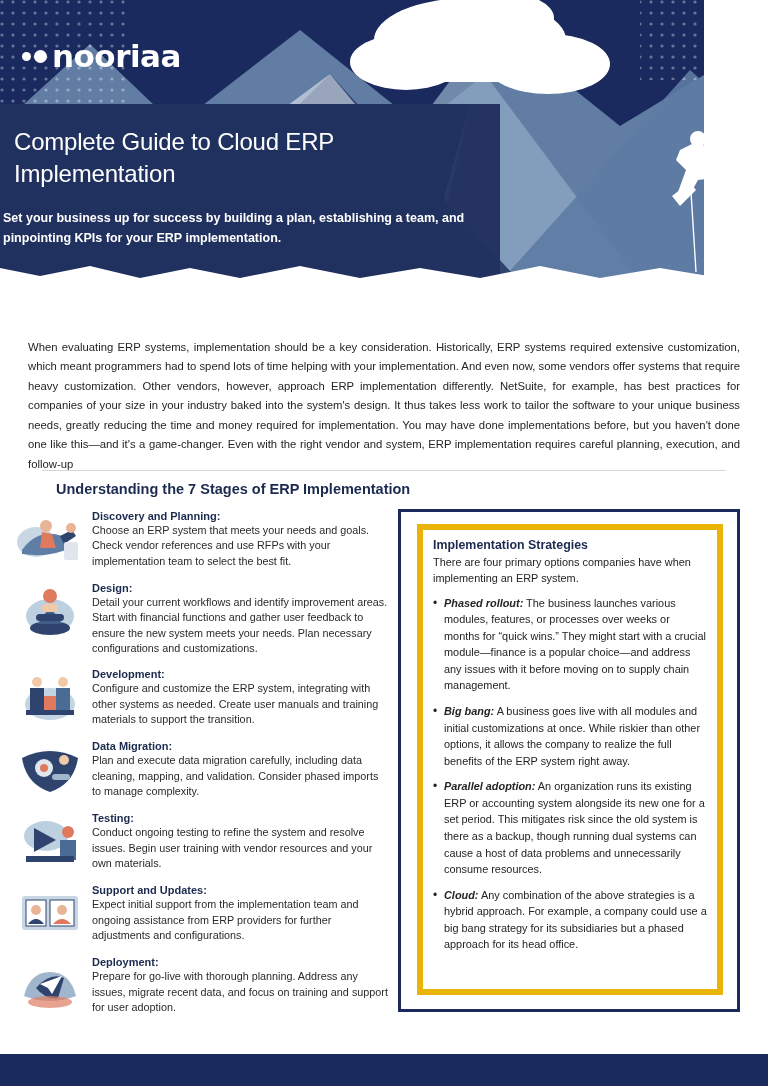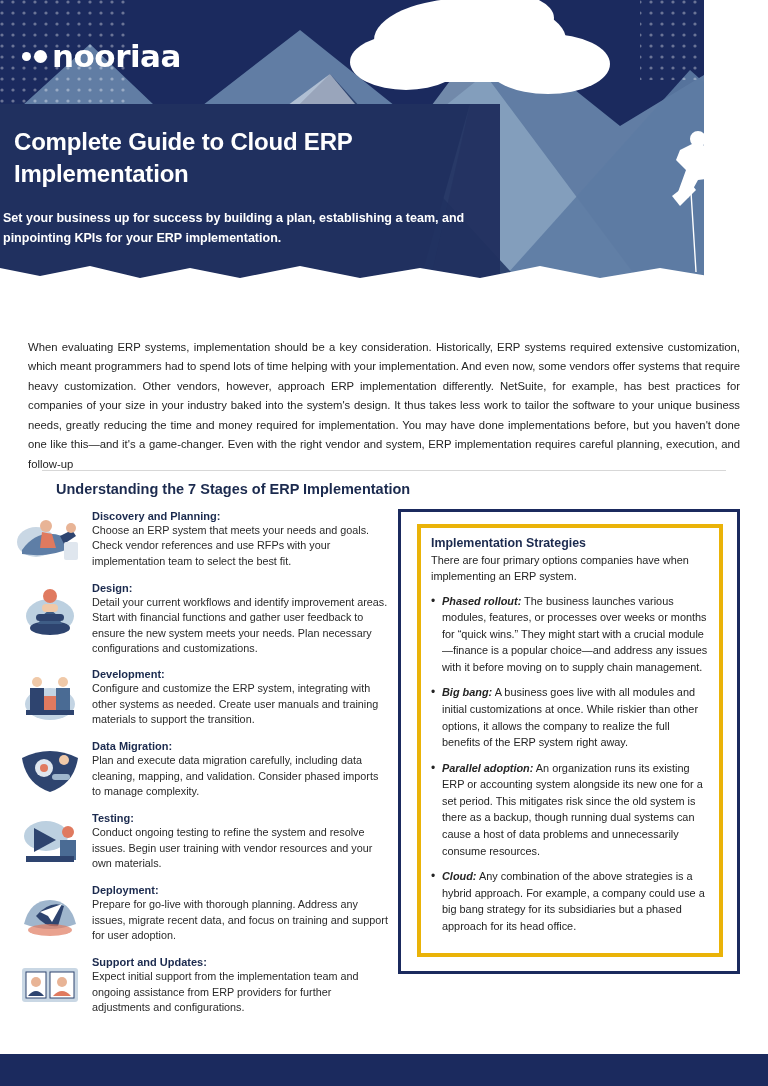--- a/index.html
+++ b/index.html
@@ -40,21 +40,21 @@
     font-weight: bold;
     color: #ffffff;
     letter-spacing: -0.5px;
   }
   .hero-title {
     position: absolute;
     left: 14px; top: 126px;
     width: 430px;
     color: #ffffff;
     font-size: 24px;
-    font-weight: bold;
+    font-weight: normal;
     line-height: 1.32;
     z-index: 6;
     letter-spacing: -0.2px;
   }
   .hero-sub {
     position: absolute;
     left: 3px; top: 208px;
     width: 470px;
     color: #ffffff;
     font-size: 12.5px;
@@ -121,21 +121,21 @@
 
   
   .callout {
     position: absolute;
     left: 398px; top: 509px;
     width: 342px;
     border: 3px solid #1b2a5e;
     background: #ffffff;
     padding: 12px 14px 14px 16px;
   }
-  .callout-inner { border: 4px solid #eab308; padding: 8px 10px 10px 10px; height: 100%; }
+  .callout-inner { border: 6px solid #eab308; padding: 8px 10px 27px 10px; height: 100%; }
   .callout-title {
     font-size: 12.4px;
     font-weight: bold;
     color: #1b2a4e;
     margin-bottom: 3px;
   }
   .callout-lead {
     font-size: 10.9px;
     line-height: 1.45;
     color: #242424;
@@ -321,47 +321,47 @@
     </div>
     <div class="stage-body">
       <div class="stage-head">Testing:</div>
       <div class="stage-text">Conduct ongoing testing to refine the system and resolve issues. Begin user training with vendor resources and your own materials.</div>
     </div>
   </div>
 
   <div class="stage">
     <div class="stage-illus">
       <svg width="68" height="62" viewBox="0 0 68 62">
-        <path d="M8 42 q6 -24 26 -24 q20 0 26 24 q-26 10 -52 0z" fill="#9fb6cd"></path>
-        <path d="M20 34 q14 -16 28 -10 l-6 20 q-12 2 -22 -10z" fill="#2e446f"></path>
-        <path d="M24 30 l22 -8 l-10 18 l-4 -6z" fill="#ffffff"></path>
-        <ellipse cx="34" cy="48" rx="22" ry="6" fill="#e07a5f" opacity="0.7"></ellipse>
-      </svg>
-    </div>
-    <div class="stage-body">
-      <div class="stage-head">Deployment:</div>
-      <div class="stage-text">Prepare for go-live with thorough planning. Address any issues, migrate recent data, and focus on training and support for user adoption.</div>
-    </div>
-  </div>
-
-  <div class="stage">
-    <div class="stage-illus">
-      <svg width="68" height="62" viewBox="0 0 68 62">
         <rect x="6" y="14" width="56" height="34" rx="3" fill="#c9d7e4"></rect>
         <rect x="10" y="18" width="20" height="26" fill="#ffffff" stroke="#2e446f" stroke-width="1"></rect>
         <circle cx="20" cy="28" r="5" fill="#e8b496"></circle>
         <path d="M12 42 q8 -10 16 0z" fill="#2e446f"></path>
         <rect x="34" y="18" width="24" height="26" fill="#ffffff" stroke="#2e446f" stroke-width="1"></rect>
         <circle cx="46" cy="28" r="5" fill="#e8b496"></circle>
         <path d="M37 42 q9 -10 18 0z" fill="#e07a5f"></path>
       </svg>
     </div>
     <div class="stage-body">
       <div class="stage-head">Support and Updates:</div>
       <div class="stage-text">Expect initial support from the implementation team and ongoing assistance from ERP providers for further adjustments and configurations.</div>
+    </div>
+  </div>
+
+  <div class="stage">
+    <div class="stage-illus">
+      <svg width="68" height="62" viewBox="0 0 68 62">
+        <path d="M8 42 q6 -24 26 -24 q20 0 26 24 q-26 10 -52 0z" fill="#9fb6cd"></path>
+        <path d="M20 34 q14 -16 28 -10 l-6 20 q-12 2 -22 -10z" fill="#2e446f"></path>
+        <path d="M24 30 l22 -8 l-10 18 l-4 -6z" fill="#ffffff"></path>
+        <ellipse cx="34" cy="48" rx="22" ry="6" fill="#e07a5f" opacity="0.7"></ellipse>
+      </svg>
+    </div>
+    <div class="stage-body">
+      <div class="stage-head">Deployment:</div>
+      <div class="stage-text">Prepare for go-live with thorough planning. Address any issues, migrate recent data, and focus on training and support for user adoption.</div>
     </div>
   </div>
 
 </div>
 
 <div class="callout">
   <div class="callout-inner">
     <div class="callout-title">Implementation Strategies</div>
     <div class="callout-lead">There are four primary options companies have when implementing an ERP system.</div>
     <ul class="callout-list">

